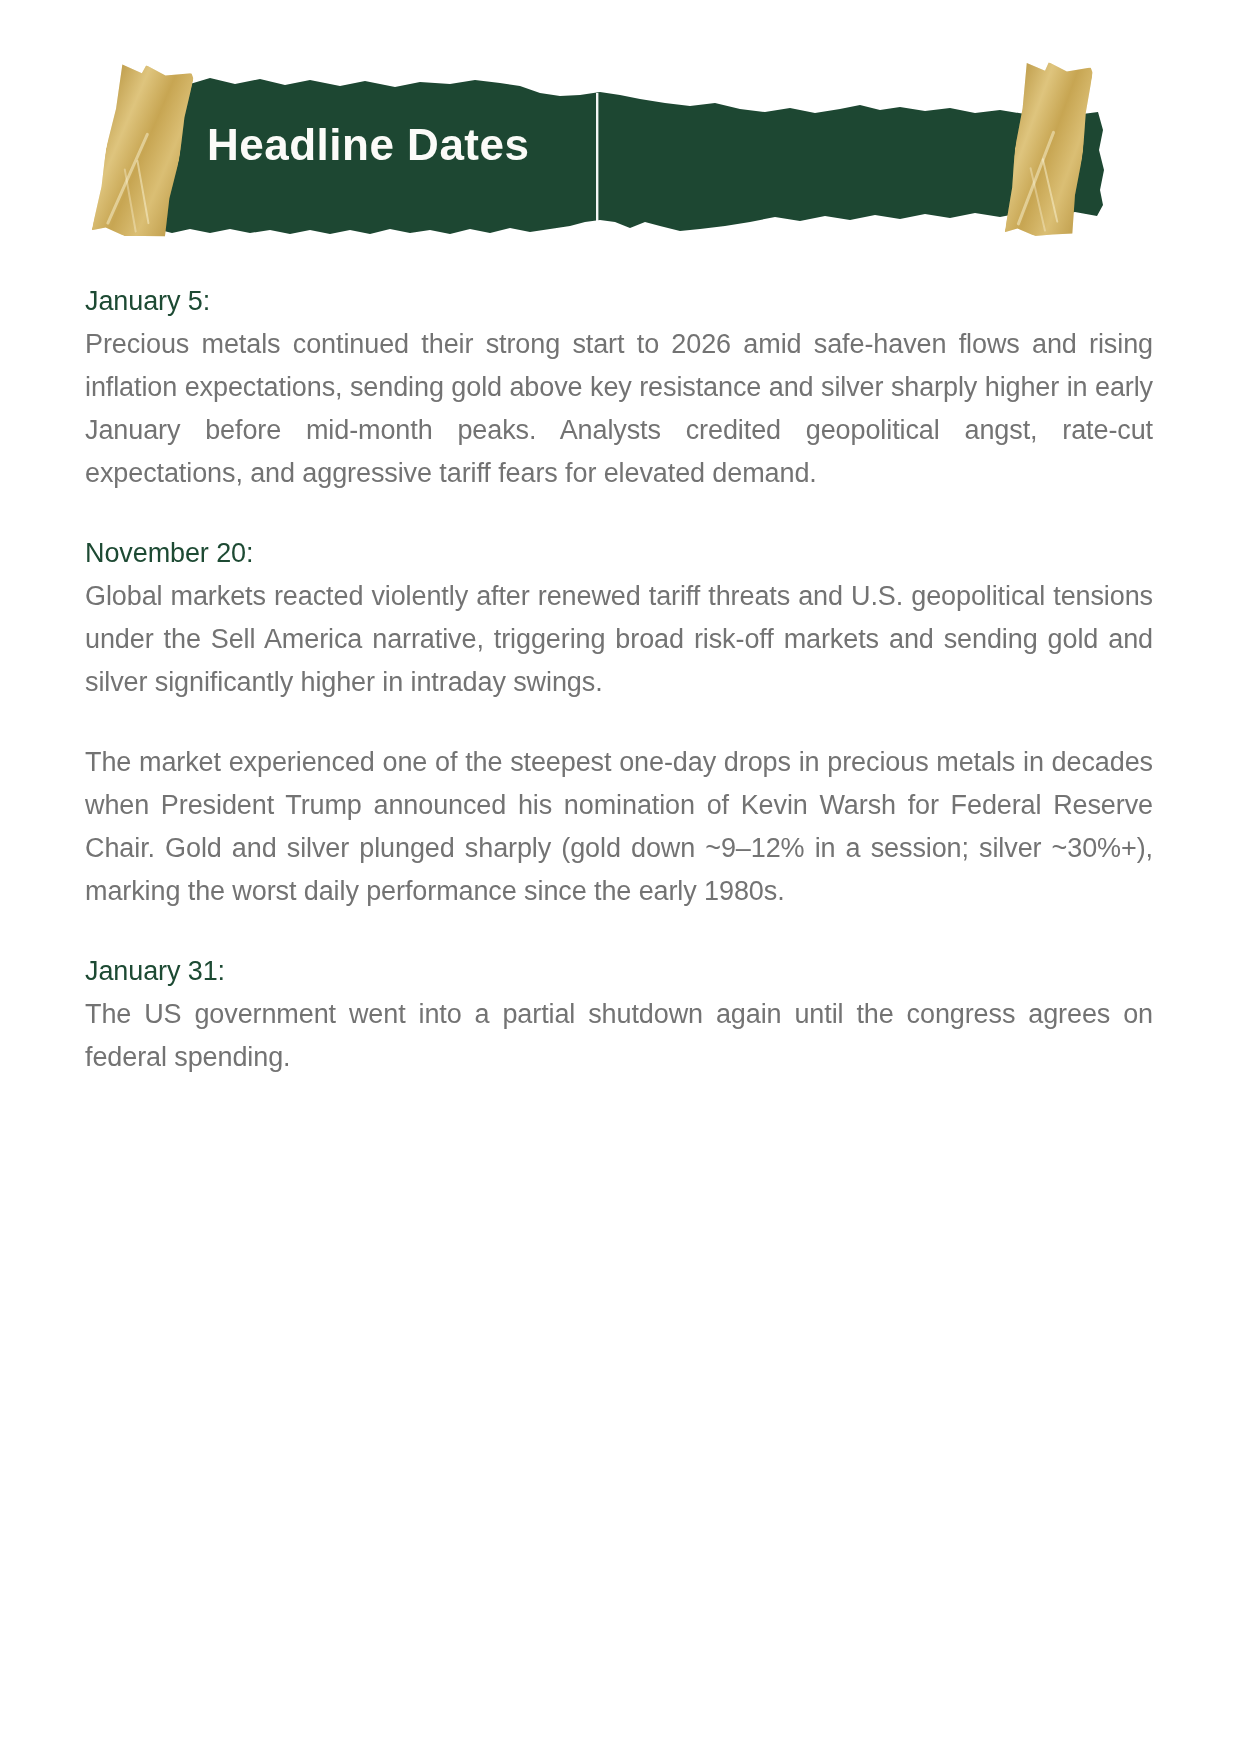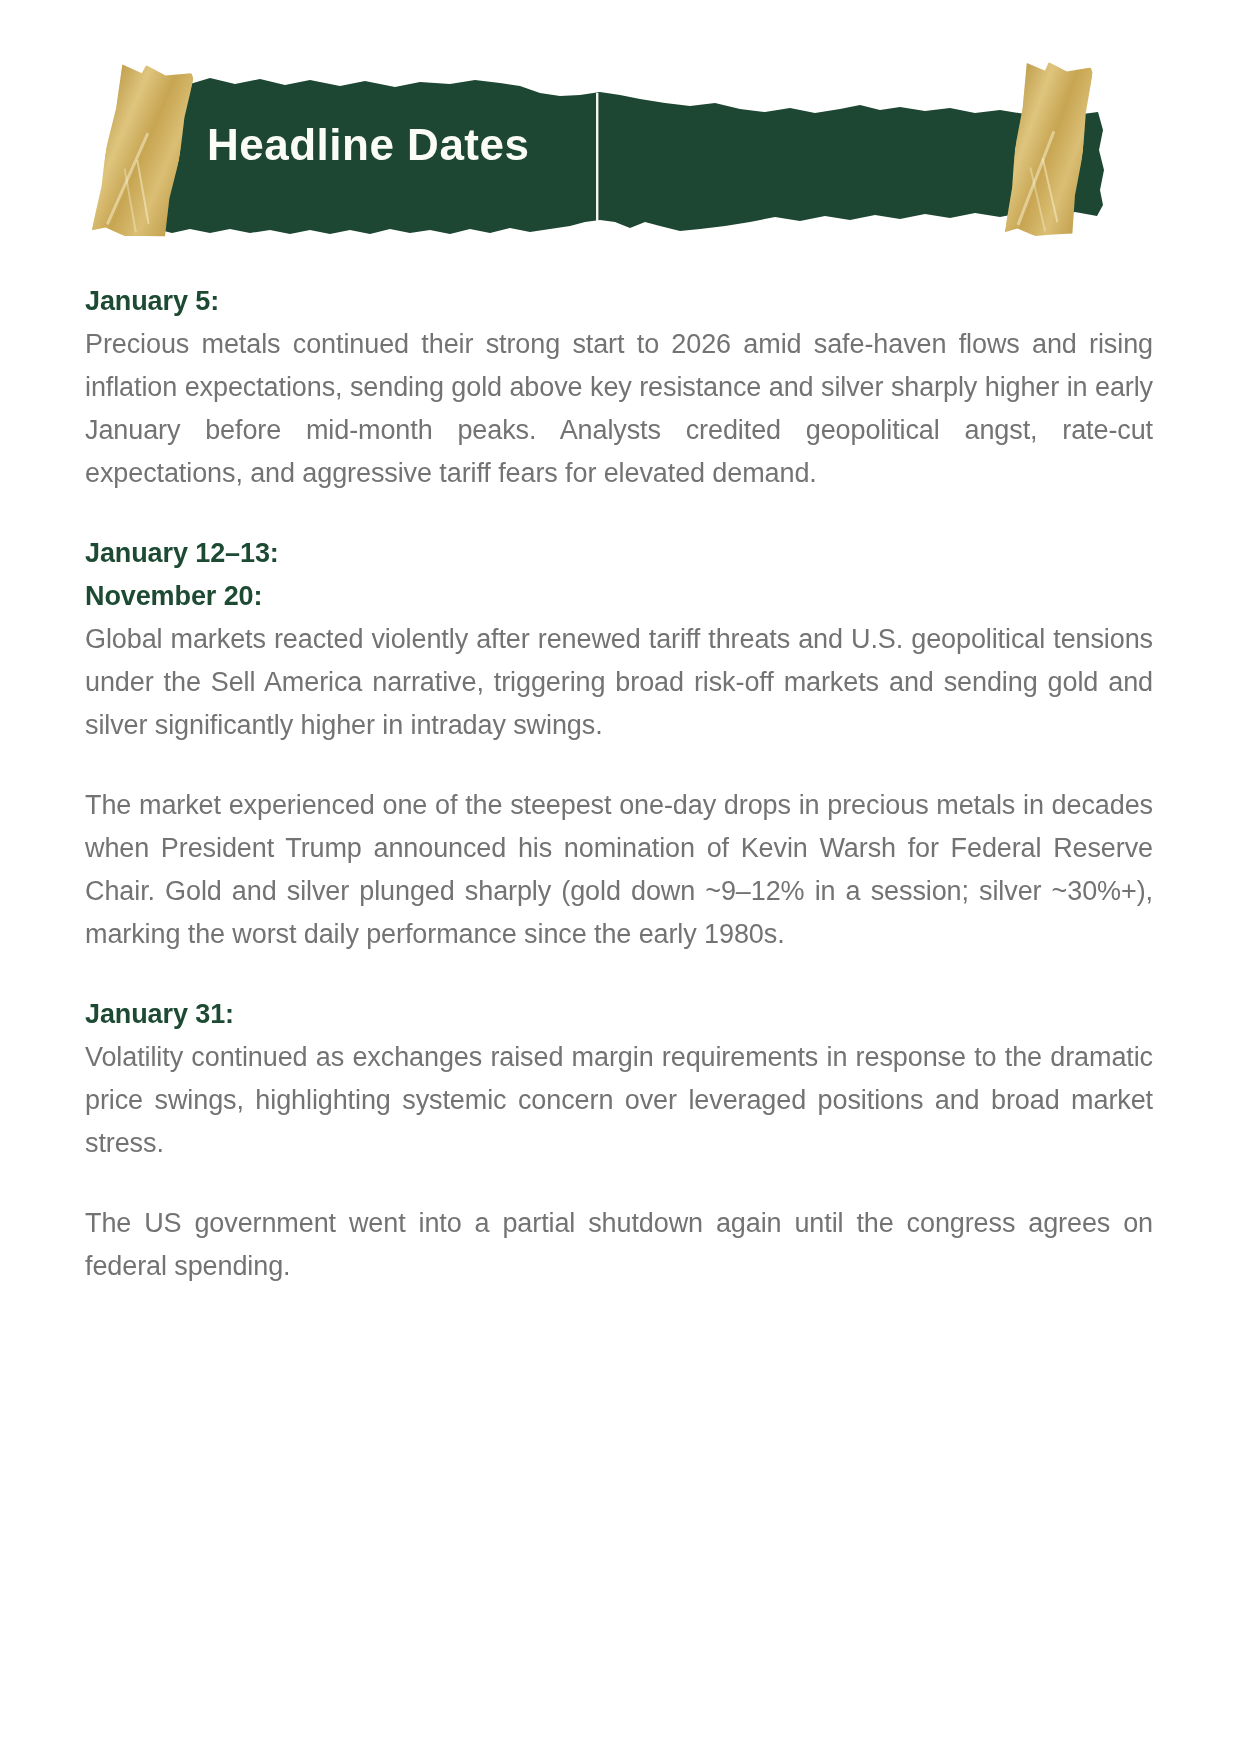--- a/index.html
+++ b/index.html
@@ -61,21 +61,21 @@
     left: 85px;
     top: 280px;
     width: 1068px;
     color: #2a5942;
   }
   .section { margin: 0; }
   .section-heading {
     margin: 0;
     font-size: 27px;
     line-height: 43px;
-    font-weight: 700;
+    font-weight: 400;
     color: #1d4a33;
     letter-spacing: -0.1px;
   }
   .section-body {
     margin: 0 0 37px 0;
     font-size: 27px;
     line-height: 43px;
     font-weight: 400;
     color: #737373;
     text-align: justify;
@@ -118,35 +118,33 @@
   </div>
 
   <div class="content">
 
     <div class="section">
       <h2 class="section-heading">January 5:</h2>
       <p class="section-body">Precious metals continued their strong start to 2026 amid safe-haven flows and rising inflation expectations, sending gold above key resistance and silver sharply higher in early January before mid-month peaks. Analysts credited geopolitical angst, rate-cut expectations, and aggressive tariff fears for elevated demand.</p>
     </div>
 
     <div class="section">
-      <h2 class="section-heading">January 12–13:</h2>
     </div>
 
     <div class="section">
       <h2 class="section-heading">November 20:</h2>
       <p class="section-body">Global markets reacted violently after renewed tariff threats and U.S. geopolitical tensions under the Sell America narrative, triggering broad risk-off markets and sending gold and silver significantly higher in intraday swings.</p>
     </div>
 
     <div class="section">
       <p class="section-body">The market experienced one of the steepest one-day drops in precious metals in decades when President Trump announced his nomination of Kevin Warsh for Federal Reserve Chair. Gold and silver plunged sharply (gold down ~9–12% in a session; silver ~30%+), marking the worst daily performance since the early 1980s.</p>
     </div>
 
     <div class="section">
       <h2 class="section-heading">January 31:</h2>
-      <p class="section-body">Volatility continued as exchanges raised margin requirements in response to the dramatic price swings, highlighting systemic concern over leveraged positions and broad market stress.</p>
     </div>
 
     <div class="section">
       <p class="section-body">The US government went into a partial shutdown again until the congress agrees on federal spending.</p>
     </div>
 
   </div>
 
   <div class="page-number">03</div>
 

